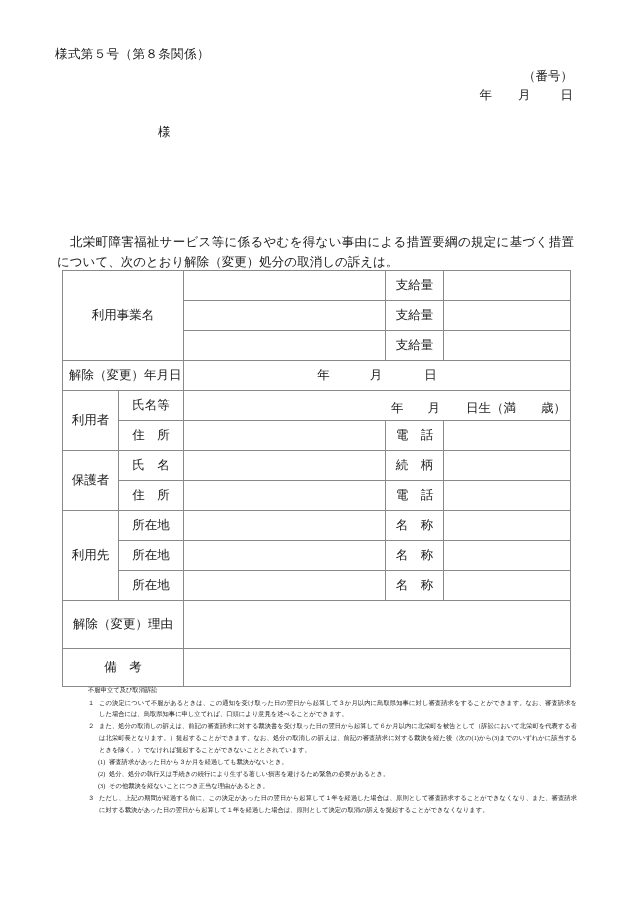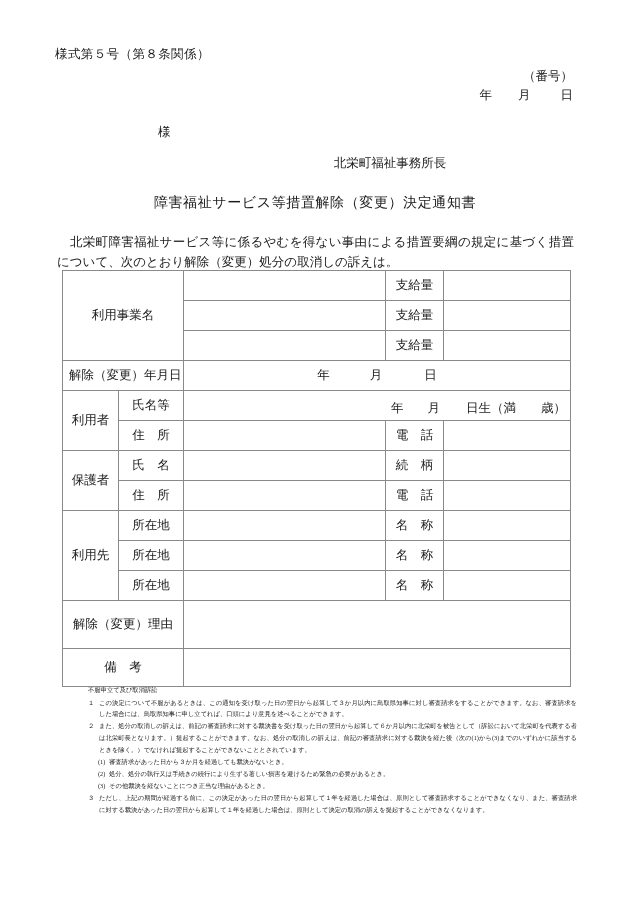--- a/index.html
+++ b/index.html
@@ -172,23 +172,21 @@
   <div class="form-no">様式第５号（第８条関係）</div>
 
   <div class="bangou">（番号）</div>
 
   <div class="date-line">
     <span class="y">年</span><span class="m">月</span><span class="d">日</span>
   </div>
 
   <div class="addressee">様</div>
 
-  <div class="issuer">北栄町福祉事務所長</div>
-
-  <div class="doc-title">障害福祉サービス等措置解除（変更）決定通知書</div>
+
 
   <div class="intro">北栄町障害福祉サービス等に係るやむを得ない事由による措置要綱の規定に基づく措置について、次のとおり解除（変更）処分の取消しの訴えは。</div>
 
   <table class="form">
     <colgroup>
       <col style="width:56px">
       <col style="width:65px">
       <col style="width:202px">
       <col style="width:58px">
       <col style="width:127px">

